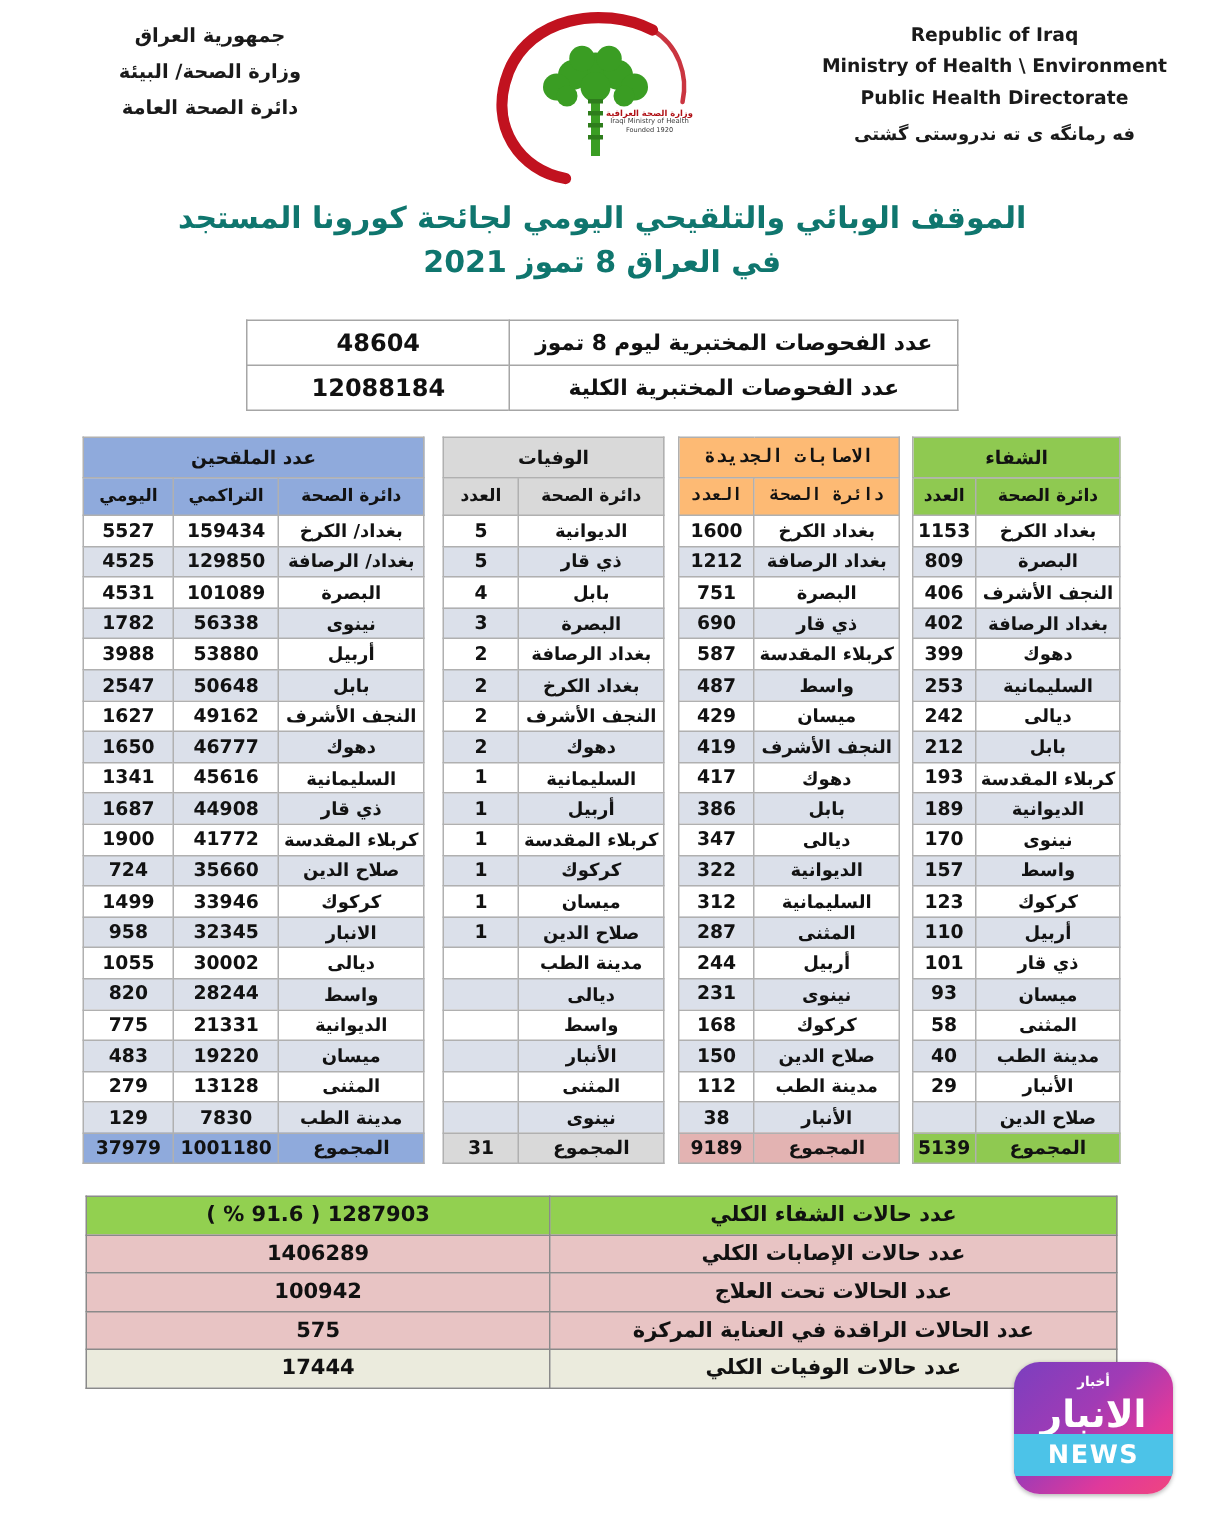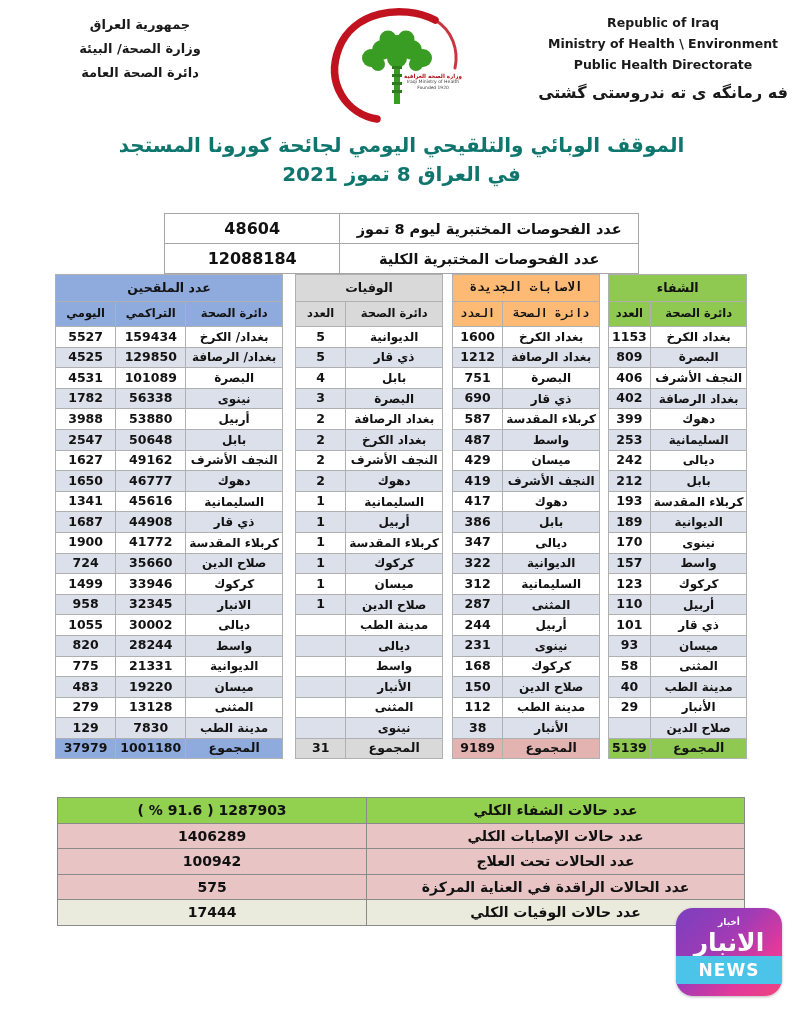--- a/index.html
+++ b/index.html
@@ -55,21 +55,21 @@
   .hdr-line {
     font-size: 12.5px;
     font-weight: bold;
     color: #1a1a1a;
     line-height: 1.45;
     white-space: nowrap;
   }
   .hdr-col.ar .hdr-line { font-size: 13px; line-height: 1.62; }
   .hdr-line.kurdish {
     direction: rtl;
-    font-size: 16px;
+    font-size: 12px;
     margin-top: 4px;
   }
 
   
   .logo-svg { position: absolute; top: 0; left: 0; }
   .logo-txt {
     position: absolute;
     left: 74px; top: 67px;
     width: 100px;
     text-align: center;
@@ -111,21 +111,21 @@
     color: #111;
     text-align: center;
     padding: 0 6px;
   }
   .tests-table td.lbl { width: 63%; }
   .tests-table td.val { width: 37%; font-size: 16px; }
 
   
   .tables-row {
     position: absolute;
-    top: 274px; left: 0;
+    top: 291px; left: 0;
     width: 803px;
     height: 490px;
   }
   .dtable {
     position: absolute;
     top: 0;
     border-collapse: collapse;
     direction: rtl;
     border: 1px solid #9a9a9a;
   }

